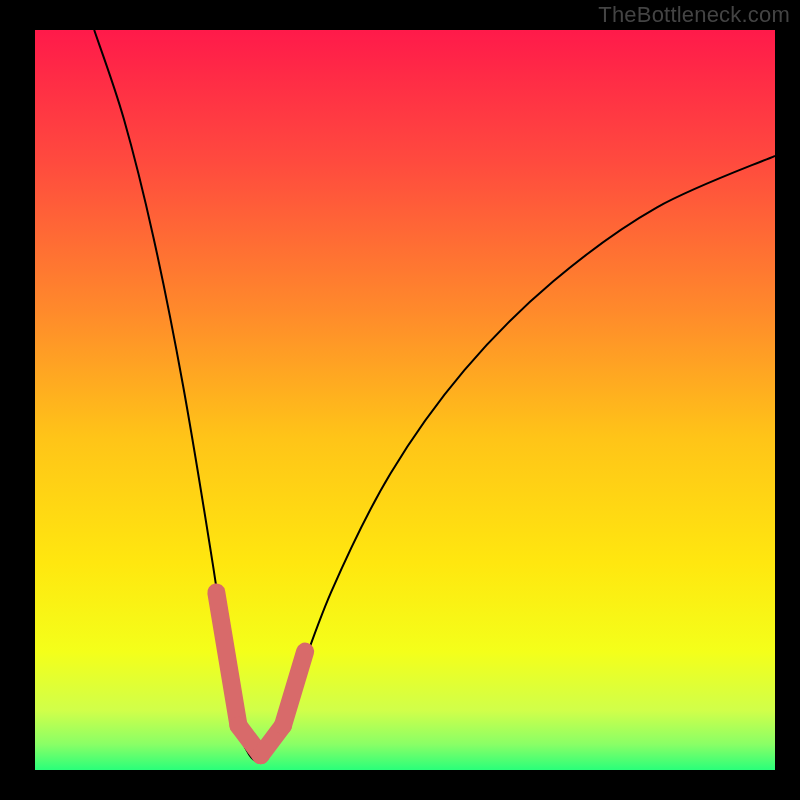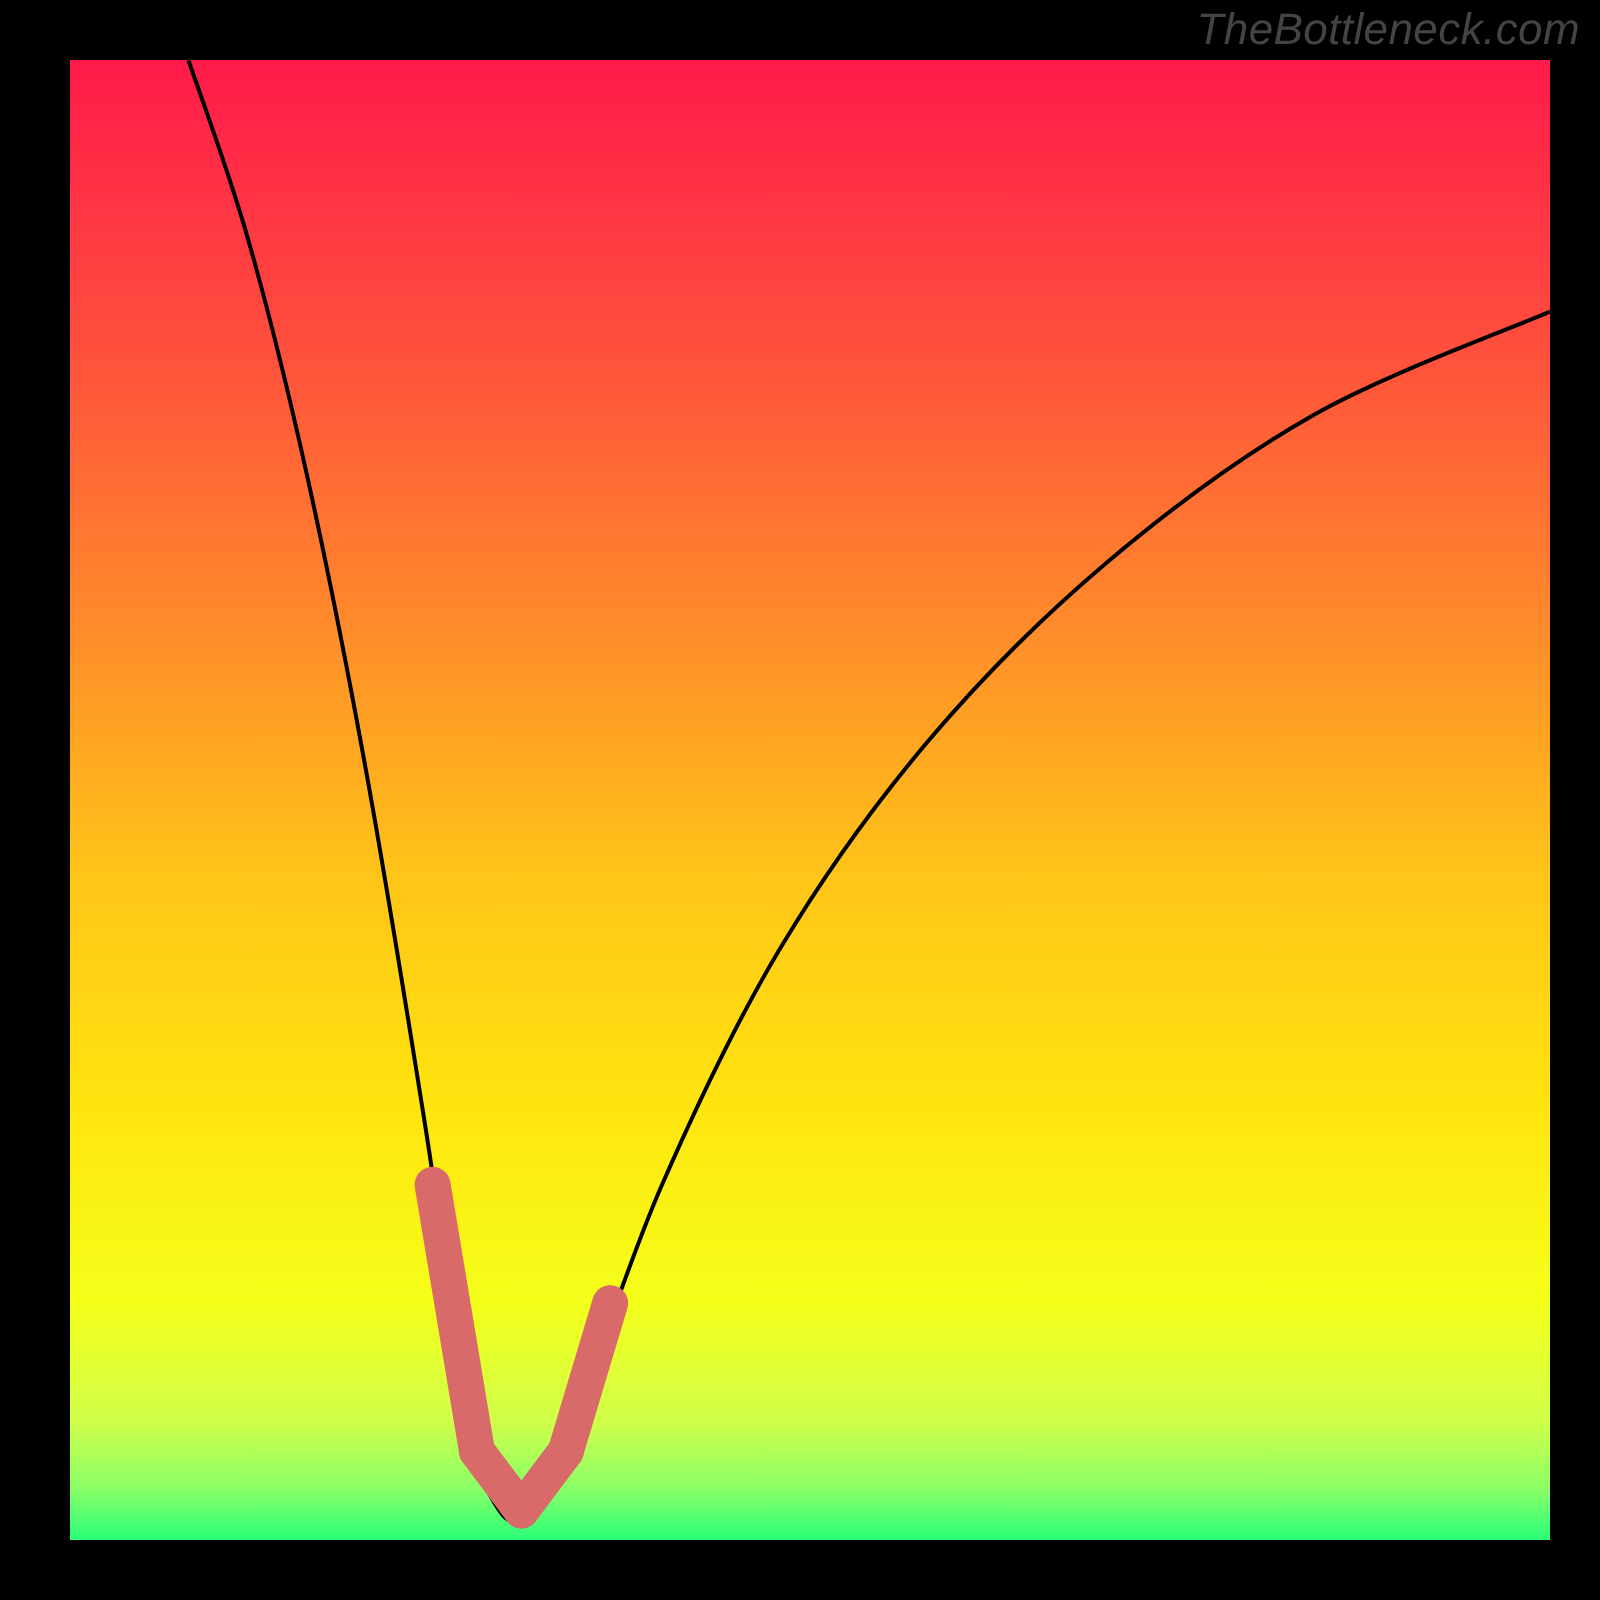--- a/index.html
+++ b/index.html
@@ -9,21 +9,20 @@
     height: 800px;
     background: #000;
     overflow: hidden;
     font-family: Arial, sans-serif;
   }
   .outer {
     width: 800px;
     height: 800px;
     background: #000;
     position: relative;
-    font-style: italic;
   }
   .watermark {
     position: absolute;
     top: 2px;
     right: 10px;
     color: #444;
     font-size: 22px;
     font-weight: 500;
     z-index: 10;
     letter-spacing: 0.2px;

